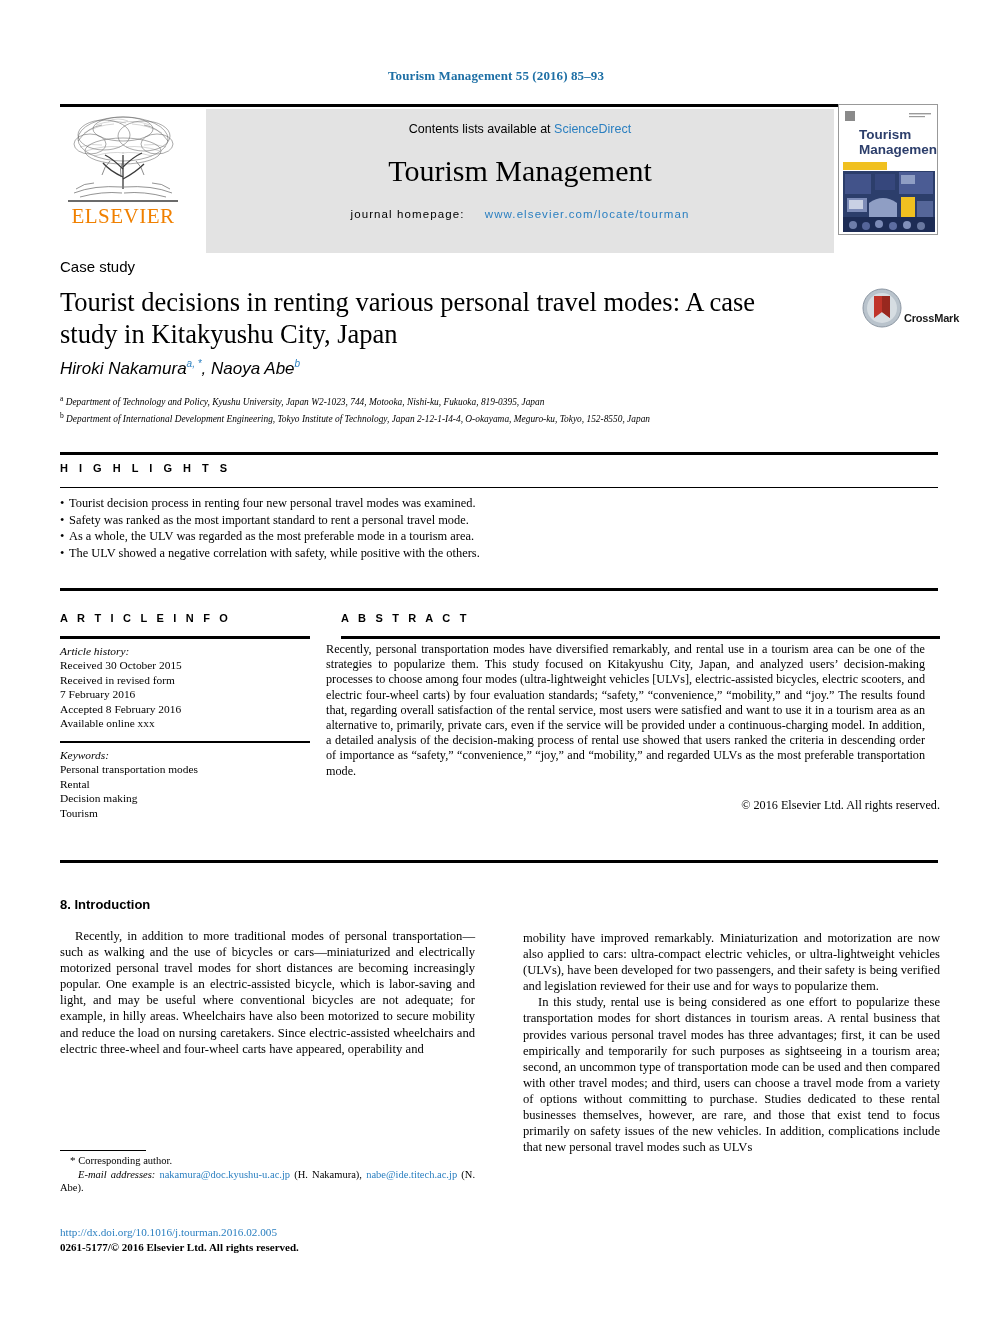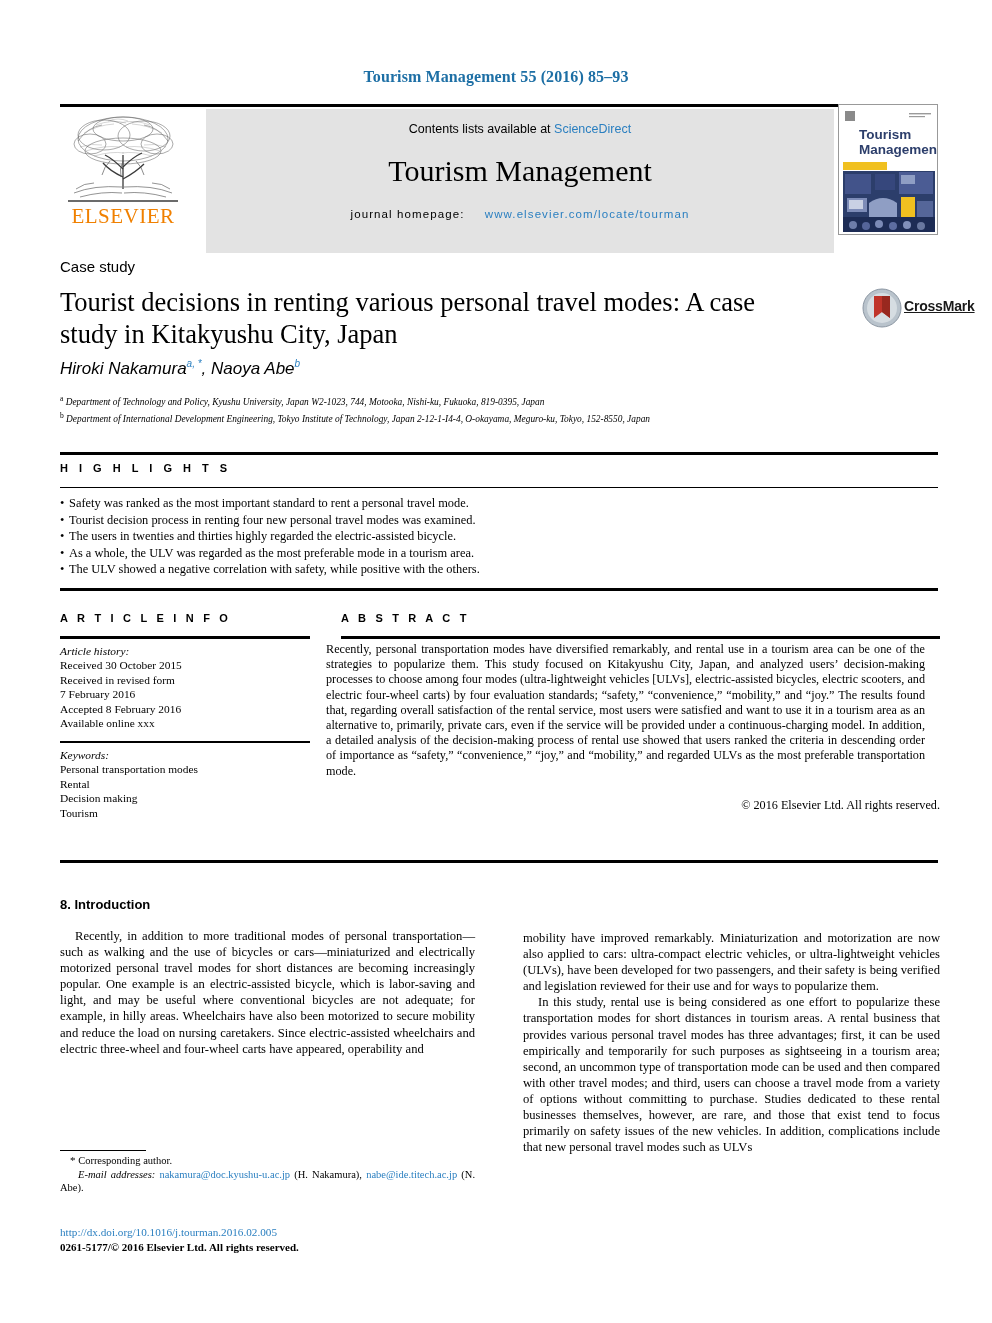--- a/index.html
+++ b/index.html
@@ -20,21 +20,21 @@
     left: 0; top: 0;
     width: 992px;
     height: 1323px;
   }
 
   
   .running-head {
     position: absolute;
     top: 68px; left: 0; width: 992px;
     text-align: center;
-    font-size: 16px;
+    font-size: 13px;
     font-weight: bold;
     color: #1d6fa5;
     letter-spacing: 0.1px;
   }
 
   
   .masthead {
     position: absolute;
     left: 60px; top: 104px;
     width: 878px;
@@ -168,27 +168,26 @@
     width: 80px;
     height: 42px;
   }
   .crossmark-badge {
     position: absolute;
     left: 0; top: 0;
     width: 40px; height: 40px;
   }
   .crossmark-text {
     position: absolute;
-    left: 42px; top: 10px;
-    font-family: "Liberation Sans", sans-serif;
-    font-size: 14px;
+    left: 42px; top: 24px;
+    font-family: "Liberation Sans", sans-serif;
+    font-size: 11px;
     font-weight: bold;
     color: #1a1a1a;
     letter-spacing: -0.2px;
-    text-decoration: underline;
   }
 
   
   .sec-hr-thin {
     position: absolute;
     background: #000;
     height: 1px;
   }
   .sec-hr-thick {
     position: absolute;
@@ -462,23 +461,22 @@
       <path d="M20 8 L28 8 L28 30 L20 24 Z" fill="#98281f"></path>
     </svg>
     <div class="crossmark-text">CrossMark</div>
   </div>
 
   <div class="sec-hr-thick" style="left:60px; top:452px; width:878px;"></div>
   <div class="highlights-head">H I G H L I G H T S</div>
   <div class="sec-hr-thin" style="left:60px; top:487px; width:878px;"></div>
 
   <div class="highlights-list">
+    <div><span class="bullet">•</span><span>Tourist decision process in renting four new personal travel modes was examined.</span></div>
     <div><span class="bullet">•</span><span>Safety was ranked as the most important standard to rent a personal travel mode.</span></div>
-    <div><span class="bullet">•</span><span>Tourist decision process in renting four new personal travel modes was examined.</span></div>
-    <div><span class="bullet">•</span><span>The users in twenties and thirties highly regarded the electric-assisted bicycle.</span></div>
     <div><span class="bullet">•</span><span>As a whole, the ULV was regarded as the most preferable mode in a tourism area.</span></div>
     <div><span class="bullet">•</span><span>The ULV showed a negative correlation with safety, while positive with the others.</span></div>
   </div>
 
   <div class="sec-hr-thick" style="left:60px; top:588px; width:878px;"></div>
 
   <div class="info-head">A R T I C L E  I N F O</div>
   <div class="abstract-head">A B S T R A C T</div>
 
   <div class="sec-hr-thick" style="left:60px; top:636px; width:250px;"></div>

